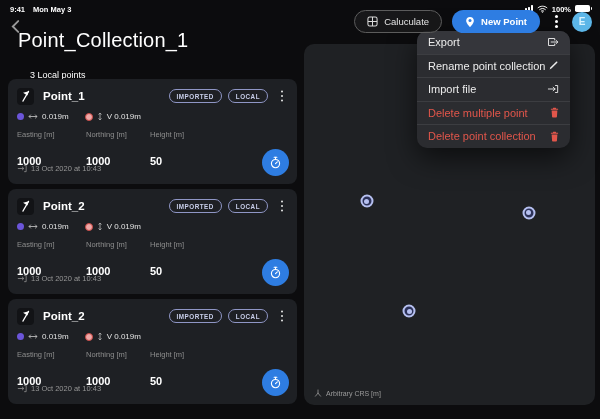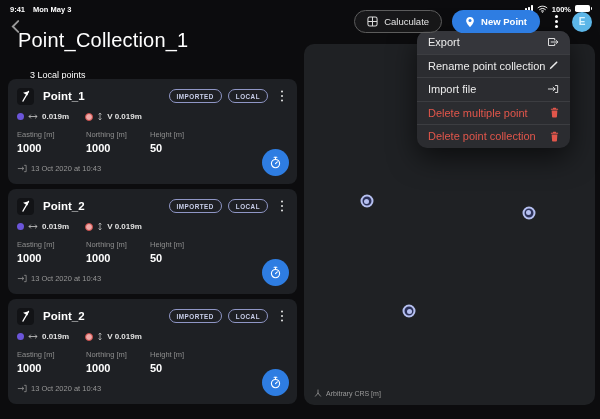--- a/index.html
+++ b/index.html
@@ -40,25 +40,25 @@
   .pname{font-size:11.5px;font-weight:bold;margin:0 16px 0 9px}
   .row1 .spacer{flex:1}
   .badge{border:1px solid var(--badge-outline,#8f96c6);color:#c9cfeb;font-size:6.3px;font-weight:bold;
     letter-spacing:.5px;padding:2.5px 7px;border-radius:9px;margin-left:6px;white-space:nowrap}
   .card .kebab .kdot{width:2.6px;height:2.6px;background:#e8e8e8;box-shadow:0 -4.5px 0 #e8e8e8,0 4.5px 0 #e8e8e8}
   .card .kebab{margin-left:8px;margin-right:0}
   .row2{display:flex;align-items:center;margin-top:7px;gap:4px}
   .dot{width:7px;height:7px;border-radius:50%}
   .dot.purple{background:var(--purple-dot,#6b55d9)}
   .dot.red{width:8px;height:8px;background:#f0a8a8;border:1.6px solid #cb4a46;box-sizing:border-box}
-  .acc{font-size:8px;color:#e2e2e2;font-weight:bold;margin-right:12px}
+  .acc{font-size:8px;color:#e2e2e2;font-weight:normal;margin-right:12px}
   .row3{display:flex;margin-top:9px}
   .c1{width:69px}.c2{width:64px}.c3{flex:1}
   .lbl{display:block;font-size:7.5px;color:#8d8d8d}
-  .val{display:block;font-size:11px;font-weight:bold;margin-top:3px}
+  .val{display:block;font-size:11px;font-weight:bold;margin-top:16px}
   .card-footer{position:absolute;left:9px;bottom:11px;display:flex;gap:4px}
   .ts{font-size:7.5px;color:#969696}
   .timer{position:absolute;right:8px;bottom:8px;width:27px;height:27px;border-radius:50%;
     background:var(--accent-blue,#2e7de2);border:none;display:flex;align-items:center;justify-content:center;cursor:pointer}
   
   .map-panel{position:absolute;left:304px;top:44px;width:291px;height:361px;background:#1f2124;border-radius:10px}
   .crs{position:absolute;left:10px;bottom:8px;display:flex;align-items:center;gap:4px;color:#9b9b9b;font-size:7px}
   .marker{position:absolute;width:13px;height:13px;border-radius:50%;box-sizing:border-box;
     border:2px solid var(--marker-ring,#b6c0f0);background:var(--marker-fill,#2b3158);transform:translate(-50%,-50%);cursor:pointer}
   .marker::after{content:"";position:absolute;left:50%;top:50%;width:5px;height:5px;border-radius:50%;

